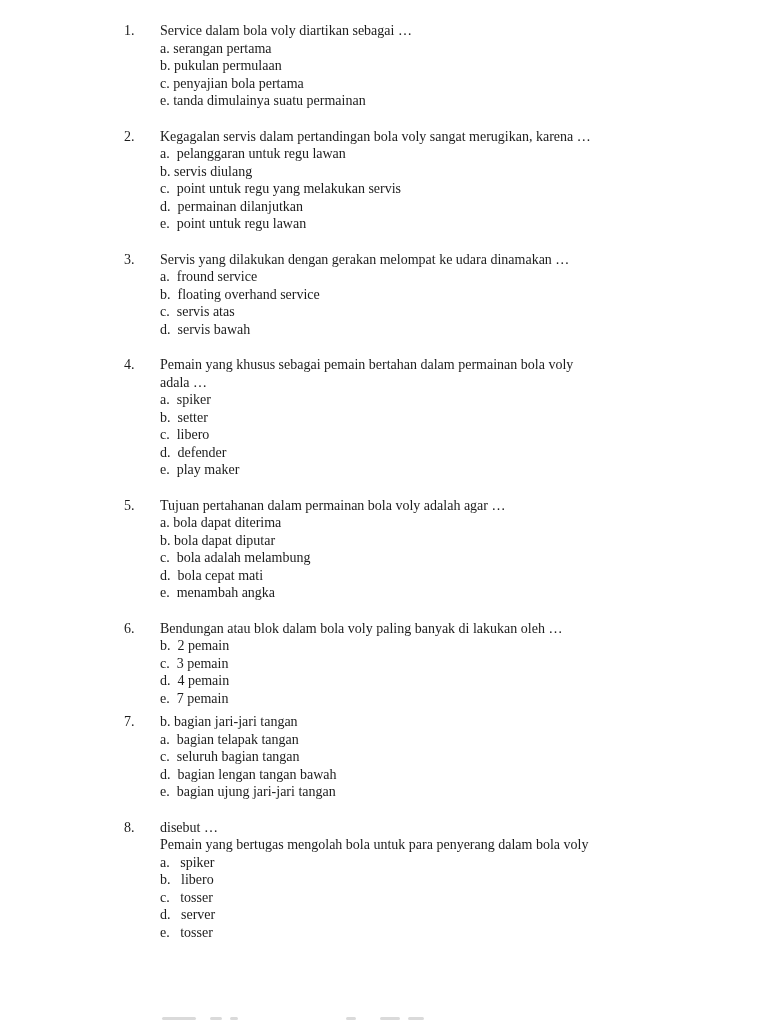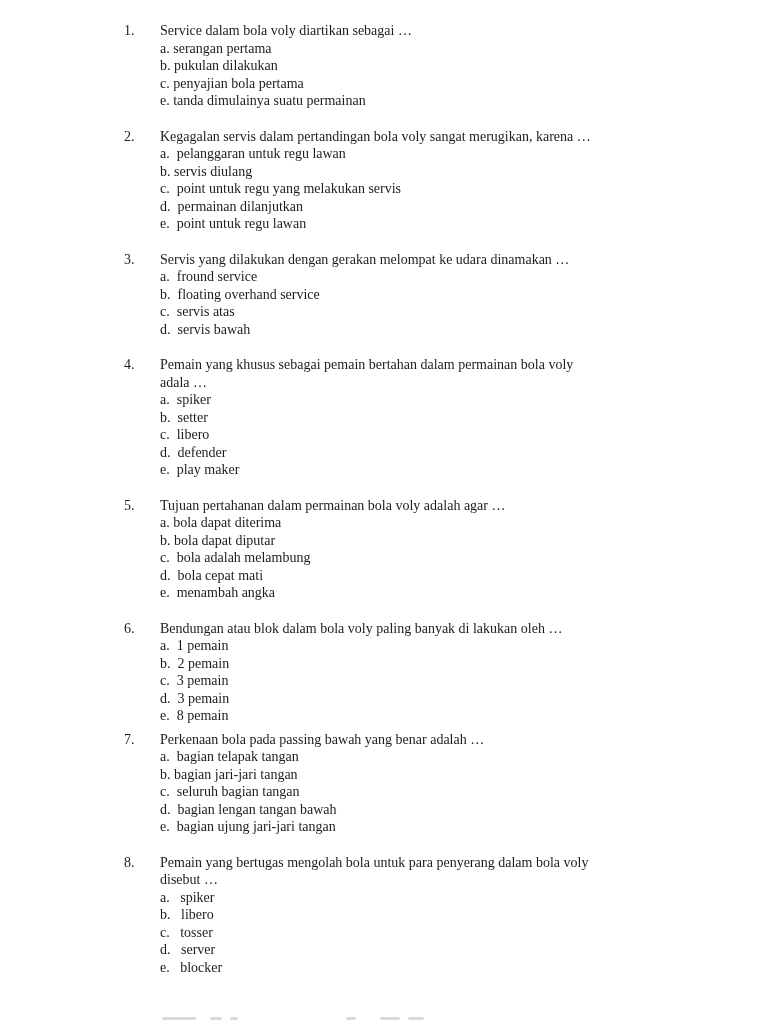--- a/index.html
+++ b/index.html
@@ -61,21 +61,21 @@
 </head>
 <body>
 
 <div class="page">
   <div class="question-list">
       <div class="question">
         <div class="qnum">1.</div>
         <div class="qcontent">
           <div class="qline">Service dalam bola voly diartikan sebagai …</div>
           <div class="opt">a. serangan pertama</div>
-          <div class="opt">b. pukulan dilakukan</div>
+          <div class="opt">b. pukulan permulaan</div>
           <div class="opt">c. penyajian bola pertama</div>
           <div class="opt">e. tanda dimulainya suatu permainan</div>
         </div>
       </div>
       <div class="question">
         <div class="qnum">2.</div>
         <div class="qcontent">
           <div class="qline">Kegagalan servis dalam pertandingan bola voly sangat merugikan, karena …</div>
           <div class="opt">a.  pelanggaran untuk regu lawan</div>
           <div class="opt">b. servis diulang</div>
@@ -114,48 +114,46 @@
           <div class="opt">b. bola dapat diputar</div>
           <div class="opt">c.  bola adalah melambung</div>
           <div class="opt">d.  bola cepat mati</div>
           <div class="opt">e.  menambah angka</div>
         </div>
       </div>
       <div class="question compact">
         <div class="qnum">6.</div>
         <div class="qcontent">
           <div class="qline">Bendungan atau blok dalam bola voly paling banyak di lakukan oleh …</div>
-          <div class="opt">a.  1 pemain</div>
           <div class="opt">b.  2 pemain</div>
           <div class="opt">c.  3 pemain</div>
-          <div class="opt">d.  3 pemain</div>
-          <div class="opt">e.  8 pemain</div>
+          <div class="opt">d.  4 pemain</div>
+          <div class="opt">e.  7 pemain</div>
         </div>
       </div>
       <div class="question">
         <div class="qnum">7.</div>
         <div class="qcontent">
-          <div class="qline">Perkenaan bola pada passing bawah yang benar adalah …</div>
+          <div class="opt">b. bagian jari-jari tangan</div>
           <div class="opt">a.  bagian telapak tangan</div>
-          <div class="opt">b. bagian jari-jari tangan</div>
           <div class="opt">c.  seluruh bagian tangan</div>
           <div class="opt">d.  bagian lengan tangan bawah</div>
           <div class="opt">e.  bagian ujung jari-jari tangan</div>
         </div>
       </div>
       <div class="question">
         <div class="qnum">8.</div>
         <div class="qcontent">
+          <div class="qline">disebut …</div>
           <div class="qline">Pemain yang bertugas mengolah bola untuk para penyerang dalam bola voly</div>
-          <div class="qline">disebut …</div>
           <div class="opt">a.   spiker</div>
           <div class="opt">b.   libero</div>
           <div class="opt">c.   tosser</div>
           <div class="opt">d.   server</div>
-          <div class="opt">e.   blocker</div>
+          <div class="opt">e.   tosser</div>
         </div>
       </div>
     </div>
   <div class="clipped-next-line">
       <span class="smudge" style="left: 2px; width: 34px; top: 2px;"></span>
       <span class="smudge" style="left: 50px; width: 12px; top: 2px;"></span>
       <span class="smudge" style="left: 70px; width: 8px; top: 2px;"></span>
       <span class="smudge" style="left: 186px; width: 10px; top: 2px;"></span>
       <span class="smudge" style="left: 220px; width: 20px; top: 2px;"></span>
       <span class="smudge" style="left: 248px; width: 16px; top: 2px;"></span>

